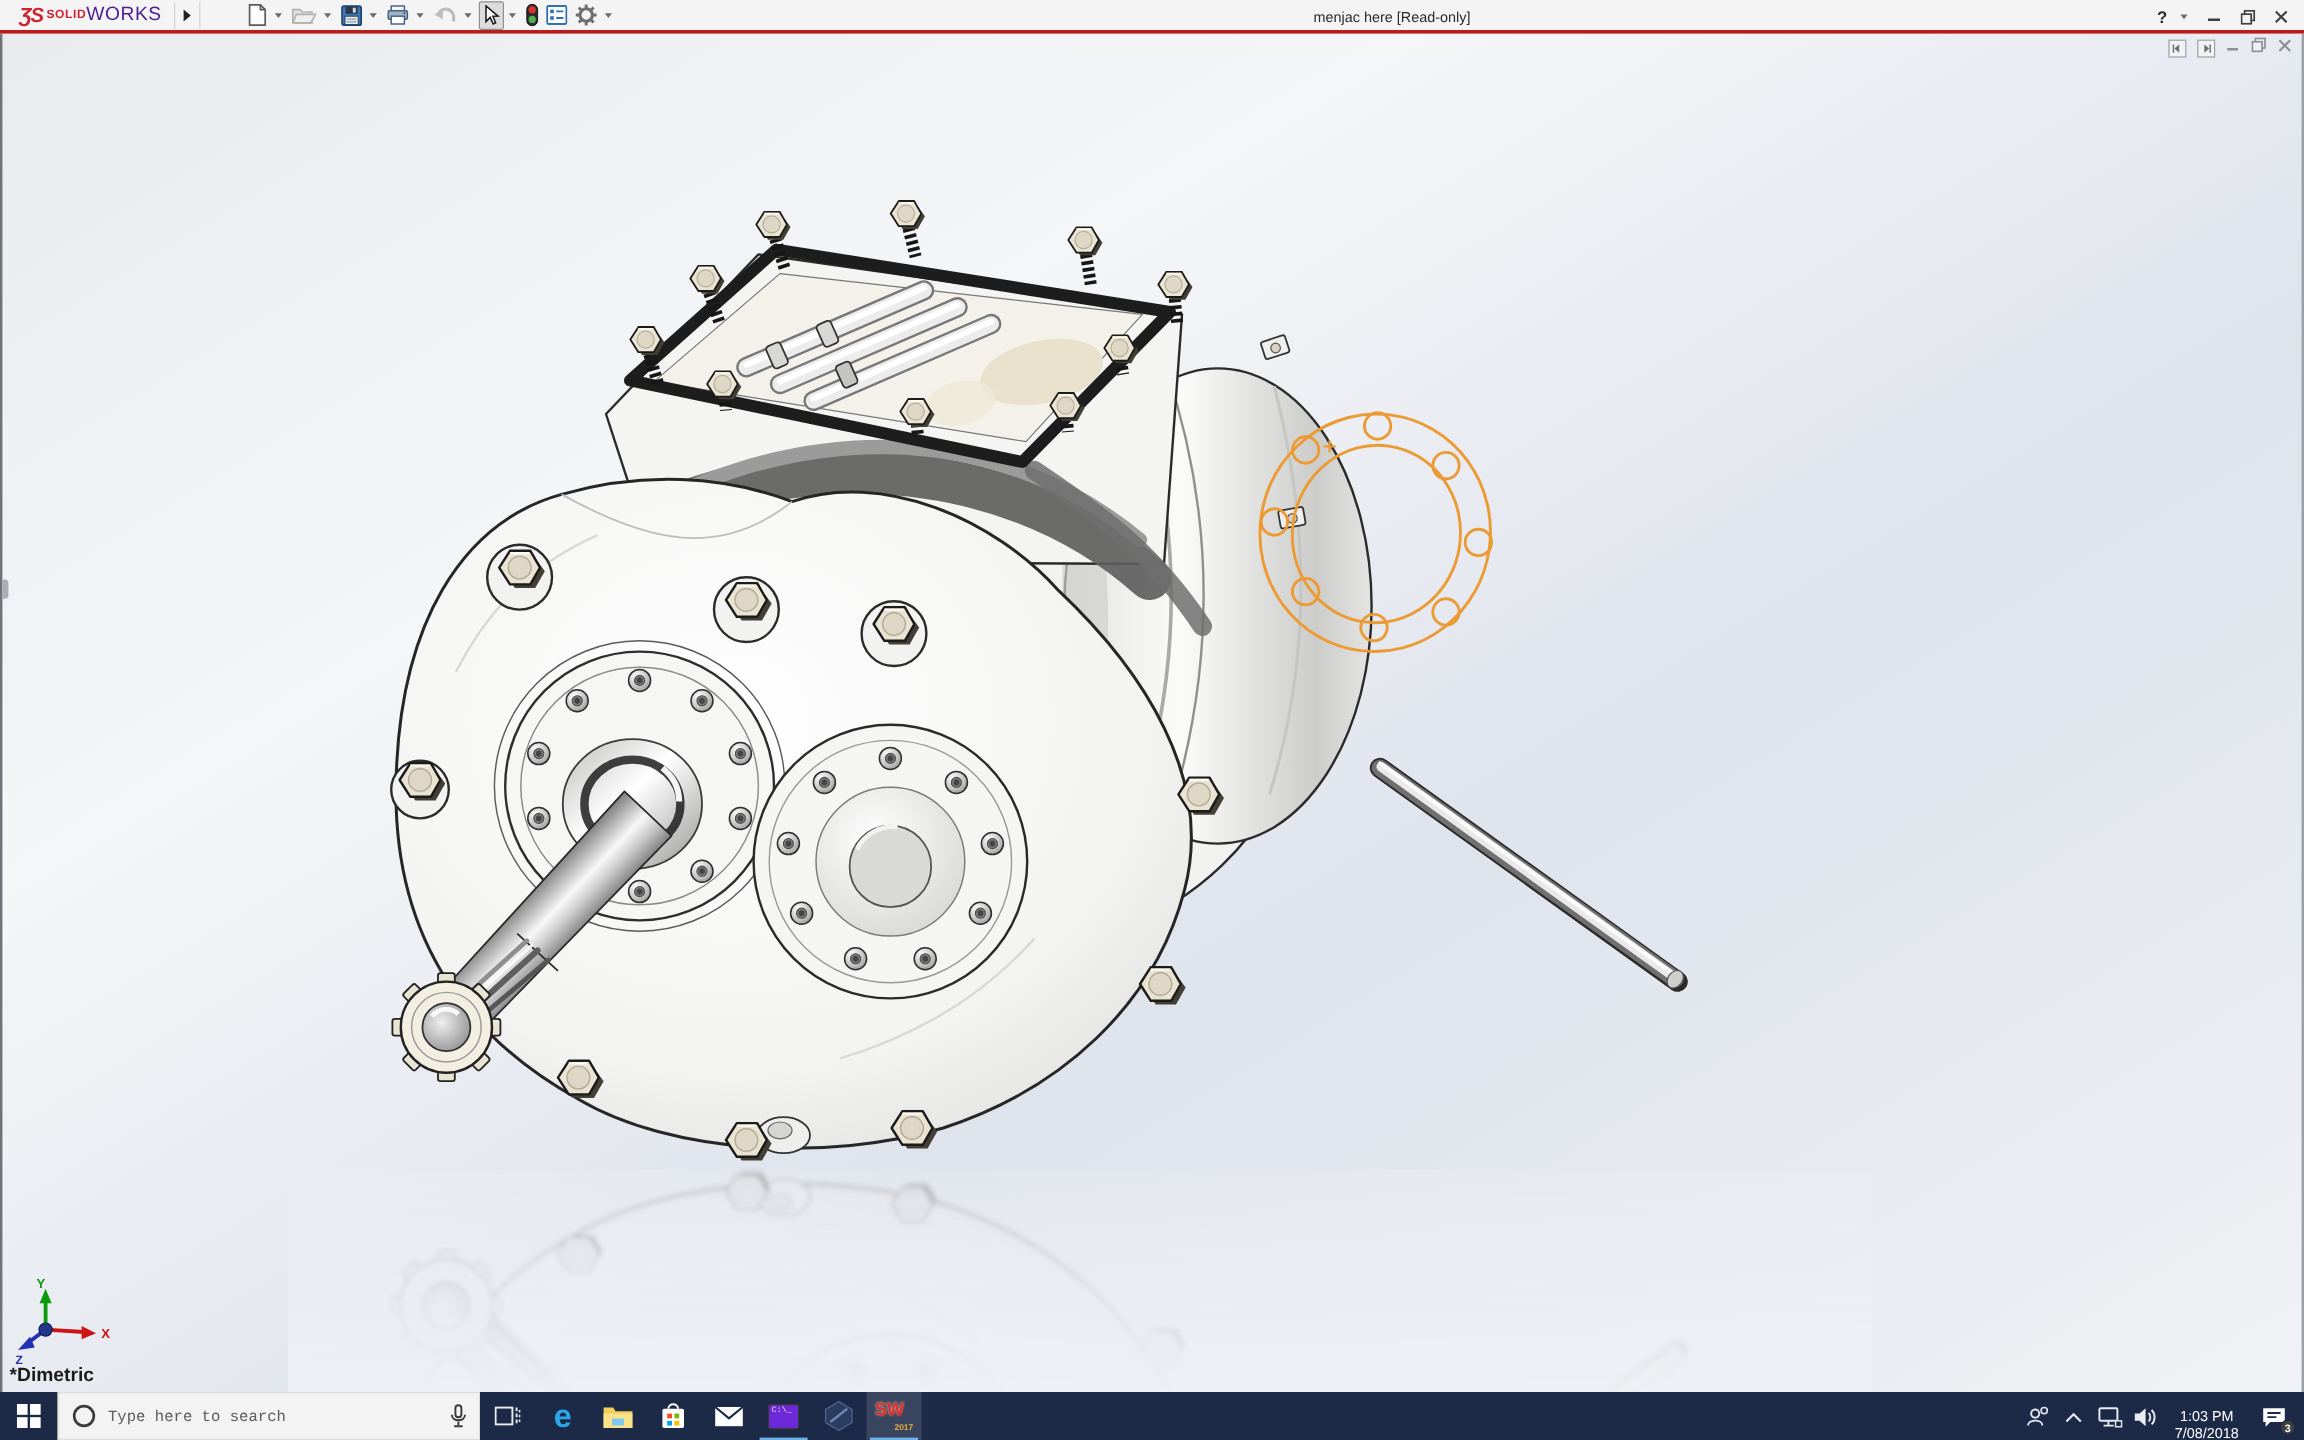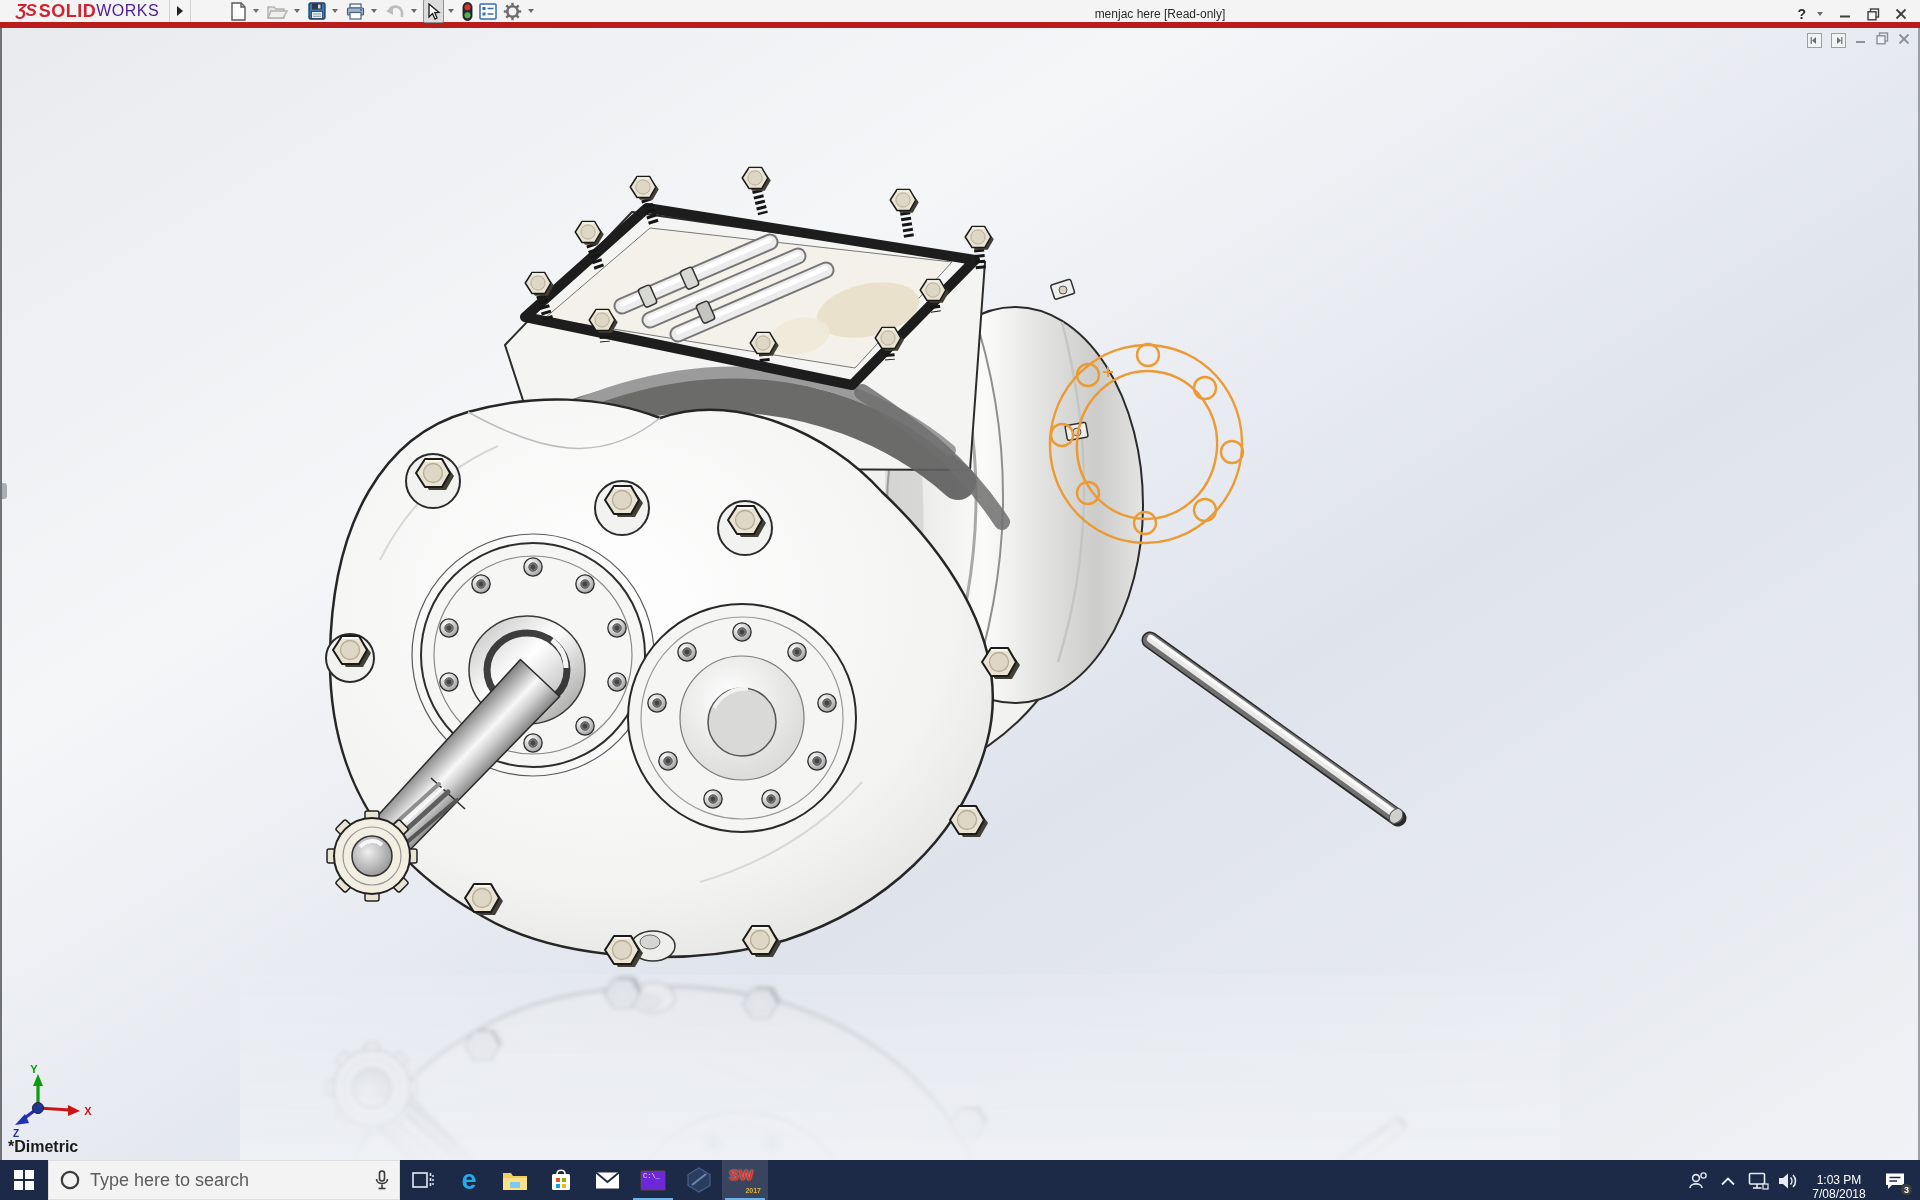--- a/index.html
+++ b/index.html
@@ -1,23 +1,23 @@
 <!DOCTYPE html>
 <html><head>
 <meta charset="utf-8">
 <style>
   * { margin:0; padding:0; box-sizing:border-box; }
   html,body { width:1920px; height:1200px; overflow:hidden; font-family:"Liberation Sans", sans-serif; background:#e9ebee; }
   .screen { position:relative; width:1920px; height:1200px; }
 
   
-  .titlebar { position:absolute; top:0; left:0; width:1920px; height:28px; background:#f4f4f5; border-bottom:6px solid #b91c1c; display:flex; align-items:center; z-index:30; }
+  .titlebar { position:absolute; top:0; left:0; width:1920px; height:28px; background:#f4f4f5; border-bottom:3px solid #b91c1c; display:flex; align-items:center; z-index:30; }
   .brand { display:flex; align-items:baseline; padding:0 8px 0 16px; height:100%; align-items:center; }
   .brand .sym { color:#cf2330; font-weight:bold; font-style:italic; font-size:17px; letter-spacing:-1px; margin-right:3px; }
-  .brand .bold { color:#cf2330; font-weight:bold; font-size:18px; letter-spacing:.5px; }
+  .brand .bold { color:#cf2330; font-weight:bold; font-size:10px; letter-spacing:.5px; }
   .brand .light { color:#4c1d95; font-weight:normal; font-size:16px; letter-spacing:.5px; }
   .tb-sep { width:1px; height:22px; background:#d2d3d5; margin:0 2px; }
   .expander { width:16px; height:22px; display:flex; align-items:center; justify-content:center; cursor:pointer; }
   .expander .tri { width:0; height:0; border-left:6px solid #222; border-top:5px solid transparent; border-bottom:5px solid transparent; }
   .tb-icons { display:flex; align-items:center; margin-left:34px; }
   .tb-btn { display:flex; align-items:center; justify-content:center; height:24px; padding:0 2px; margin:0 1px; border-radius:2px; }
   .tb-btn.pressed { background:#dcdcdd; border:1px solid #8f9092; }
   .caret { width:0; height:0; border-top:4px solid #6a6b6d; border-left:3.5px solid transparent; border-right:3.5px solid transparent; margin:0 5px 0 3px; }
   .wtitle { position:absolute; left:1040px; top:0; width:240px; height:28px; line-height:28px; text-align:center; font-size:12px; color:#2b2b2b; }
   .winbtns { position:absolute; right:8px; top:0; height:28px; display:flex; align-items:center; gap:6px; }
@@ -35,21 +35,21 @@
   .vp-edge-r { position:absolute; right:0; top:28px; width:2px; height:1132px; background:#9aa0a5; z-index:5; }
   .panel-tab { position:absolute; left:2px; top:483px; width:5px; height:16px; background:#a9aeb4; border-radius:0 3px 3px 0; z-index:6; }
   .orientation { position:absolute; left:8px; top:1138px; font-size:16px; font-weight:bold; color:#1b1b1b; z-index:6; }
   .triad { position:absolute; left:8px; top:1062px; z-index:6; }
 
   
   .taskbar { position:absolute; left:0; bottom:0; width:1920px; height:40px; background:#1c2a47; display:flex; align-items:stretch; z-index:40; }
   .tkbtn { display:flex; align-items:center; justify-content:center; width:46px; position:relative; }
   .start { width:48px; }
   .searchbox { width:352px; background:#f3f3f3; border:1px solid #dcdcdc; display:flex; align-items:center; padding:0 10px; gap:9px; }
-  .searchbox input { flex:1; border:none; outline:none; background:transparent; font-size:18px; color:#4d4d4d; font-family:Liberation Sans, sans-serif; }
+  .searchbox input { flex:1; border:none; outline:none; background:transparent; font-size:13px; color:#4d4d4d; font-family:Liberation Mono, monospace; }
   .searchbox input::placeholder { color:#5c5c5c; opacity:1; }
   .runline { position:absolute; bottom:0; left:3px; right:3px; height:2px; background:#6cb2e8; }
   .tkbtn.active { background:rgba(255,255,255,.13); }
   .cmdicon { width:26px; height:21px; background:#6d28d9; border:1px solid #3a3a3a; border-radius:2px; color:#e8e8e8; font-family:"Liberation Mono", monospace; font-size:7px; line-height:9px; padding:1px 2px; }
   .swicon { position:relative; width:32px; height:28px; }
   .swicon .sw { font-weight:bold; font-size:15px; color:#d6322c; text-shadow:0 0 2px rgba(255,255,255,.85), 1px 1px 0 #8f1410; letter-spacing:0; }
   .swicon .yr { position:absolute; right:0; bottom:0; font-size:7px; font-weight:bold; color:#e8b13a; }
   .edge-e { font-size:27px; font-weight:bold; color:#2aa7e8; line-height:27px; }
   .tray { margin-left:auto; display:flex; align-items:flex-end;margin-top:41px; }
   .trayic { display:flex; align-items:center; justify-content:center; width:30px; height:40px; }

